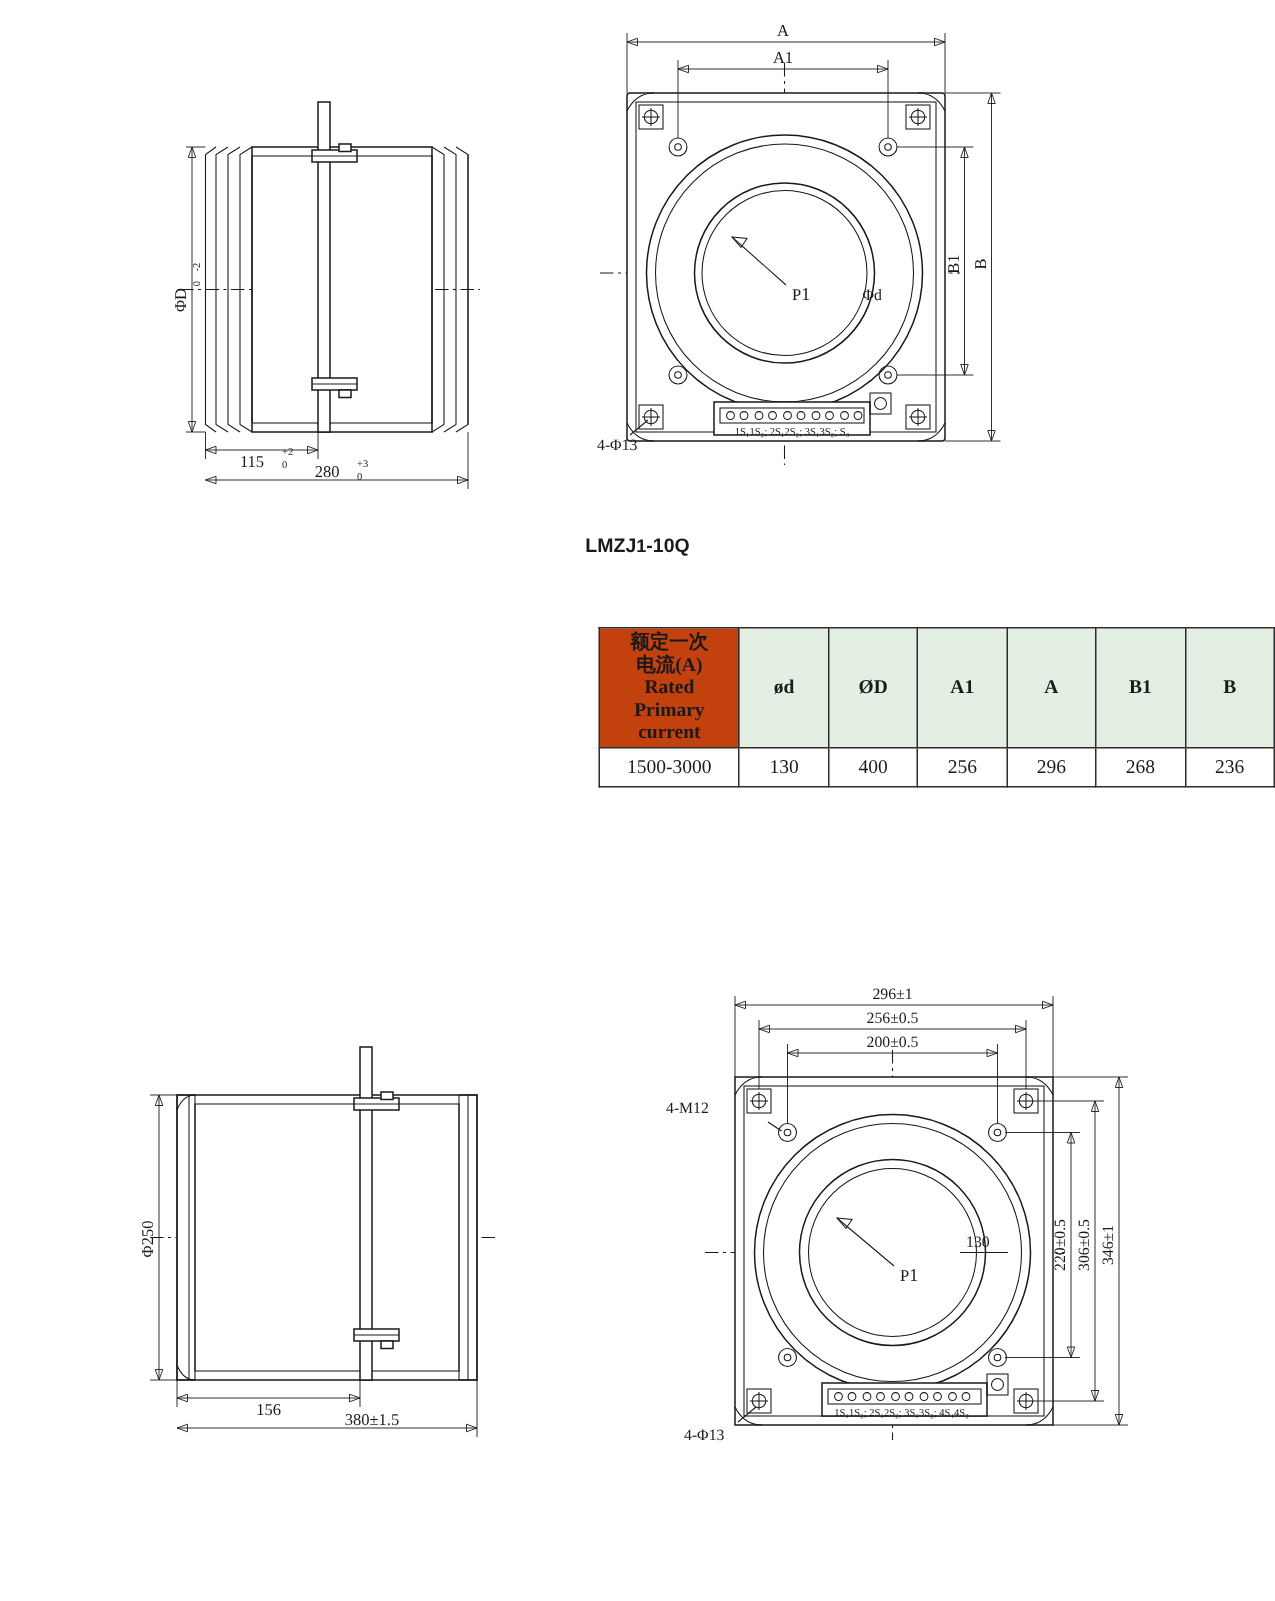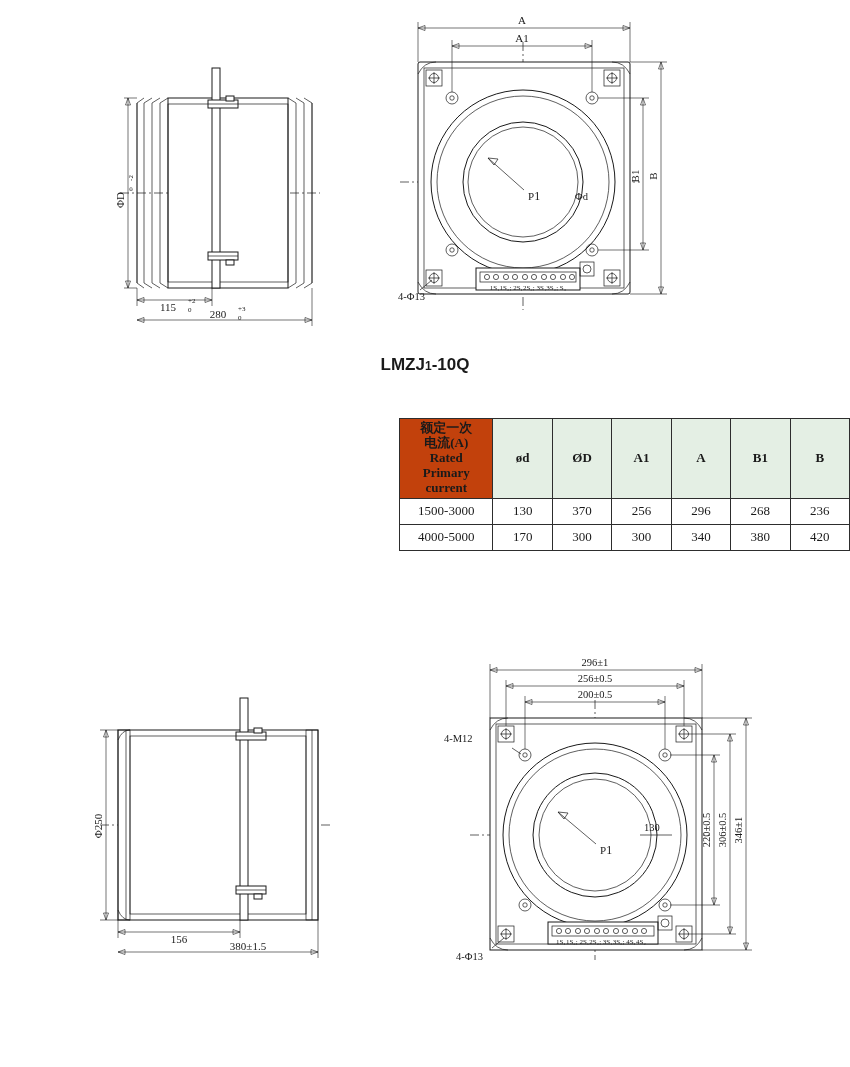--- a/index.html
+++ b/index.html
@@ -15,21 +15,21 @@
   svg{display:block;}
   .ln{stroke:#1a1a1a;fill:none;stroke-width:1;}
   .thin{stroke:#1a1a1a;fill:none;stroke-width:0.7;}
   .dash{stroke:#1a1a1a;fill:none;stroke-width:0.7;stroke-dasharray:9 3 2 3;}
   .dim{stroke:#1a1a1a;fill:none;stroke-width:0.6;}
   .wht{fill:#ffffff;}
   text{font-family:"Liberation Serif", serif;fill:#1a1a1a;}
   .t10{font-size:10.5px;}
   .t11{font-size:11px;}
   .t7{font-size:7px;}
-  .cap{font-family:"Liberation Sans", sans-serif;font-size:17px;font-weight:bold;}
+  .cap{font-family:"Liberation Sans", sans-serif;font-size:13px;font-weight:bold;}
   .capsub{font-family:"Liberation Sans", sans-serif;font-size:12px;font-weight:bold;}
 
   
   .tbl-wrap{position:absolute;left:399px;top:418px;}
   table.spec{border-collapse:collapse;}
   table.spec td,table.spec th{
     border:1px solid #2d2d2d;
     text-align:center;
     vertical-align:middle;
     font-family:"Liberation Serif", serif;
@@ -244,34 +244,25 @@
         <th class="col-n">A1</th>
         <th class="col-n">A</th>
         <th class="col-n">B1</th>
         <th class="col-n">B</th>
       </tr>
     </thead>
     <tbody>
       <tr class="row-h">
         <td>1500-3000</td>
         <td>130</td>
-        <td>370</td>
+        <td>400</td>
         <td>256</td>
         <td>296</td>
         <td>268</td>
         <td>236</td>
-      </tr>
-      <tr class="row-h">
-        <td>4000-5000</td>
-        <td>170</td>
-        <td>300</td>
-        <td>300</td>
-        <td>340</td>
-        <td>380</td>
-        <td>420</td>
       </tr>
     </tbody>
   </table>
 </div>
 
 <svg width="850" height="380" style="position:absolute;left:0;top:630px;">
 
   <g>
     <line class="dash" x1="100" y1="195" x2="330" y2="195"></line>
 

